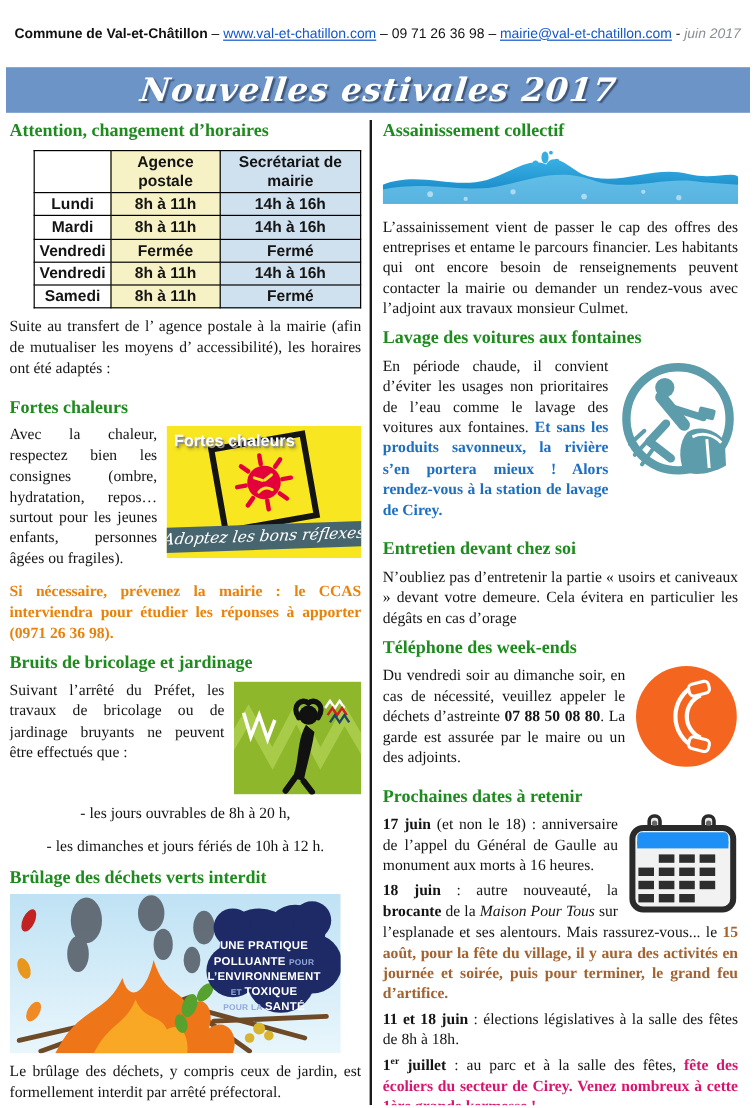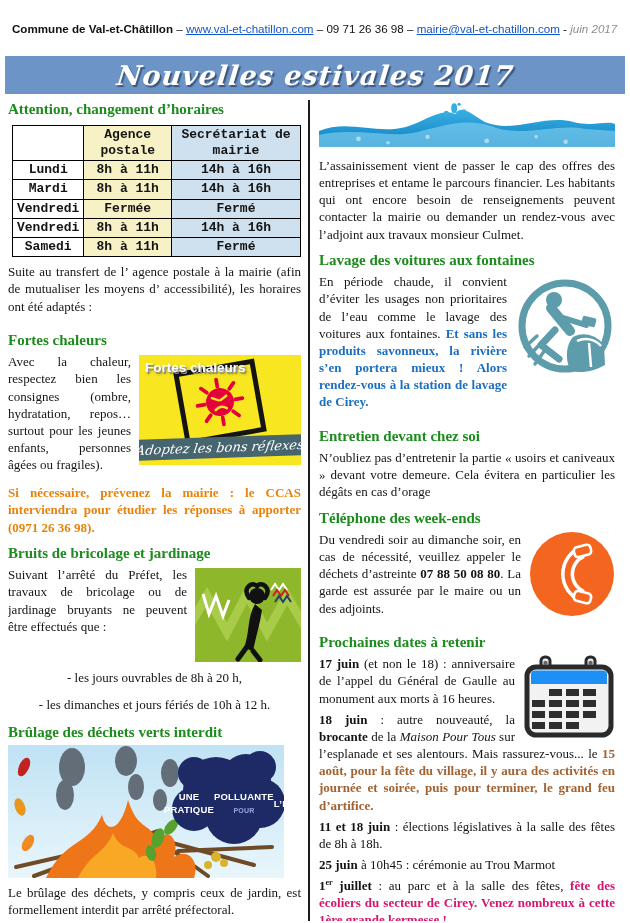--- a/index.html
+++ b/index.html
@@ -38,22 +38,22 @@
   p{margin:3px 0 8px;text-align:justify;line-height:1.32}
   .b{font-weight:bold}
   .i{font-style:italic}
   .sup{vertical-align:super;font-size:.62em}
   .c-blue{color:var(--accent_blue);font-weight:bold}
   .c-brown{color:var(--accent_brown);font-weight:bold}
   .c-pink{color:var(--accent_pink);font-weight:bold}
   .warn{color:var(--accent_orange);font-weight:bold}
   .flow::after{content:"";display:block;clear:both}
   
-  table.sched{float:right;border-collapse:collapse;margin:2px 0 6px 4px;
-              font-family:Liberation Mono, monospace}
+  table.sched{float:right;border-collapse:collapse;margin:2px 0 6px 20px;
+              font-family:Liberation Sans, sans-serif}
   table.sched th,table.sched td{border:1.5px solid #000;font-weight:bold;text-align:center;
               font-size:13px;padding:1px 4px;line-height:1.25}
   .cell-day{background:#fff;min-width:60px}
   .cell-ap{background:var(--table_yellow);min-width:62px}
   .cell-sm{background:var(--table_blue);min-width:76px}
   
   .heat-img{position:relative;float:right;width:162px;height:110px;margin:2px 0 4px 8px;
             background:#f7e620;overflow:hidden}
   .heat-square{position:absolute;left:40px;top:10px;width:82px;height:74px;
             border:5px solid #141414;transform:rotate(-10deg);display:flex;
@@ -62,21 +62,21 @@
             font-weight:bold;font-size:13.5px;text-shadow:1.5px 1.5px 0 #909090,2px 2px 3px rgba(0,0,0,.35)}
   .heat-band{position:absolute;left:-3px;right:-3px;bottom:7px;height:21px;background:#47656e;
             transform:skewY(-2deg);display:flex;align-items:center;justify-content:center}
   .heat-band span{color:#fff;font-family:"DejaVu Serif",serif;font-style:italic;font-size:13px;
             transform:skewX(-8deg)}
   
   .noise-img{float:right;width:106px;height:94px;margin:2px 0 4px 8px}
   
   .fire-img{position:relative;width:276px;height:133px;margin:3px 0 6px 0;overflow:hidden}
   .blob-text{position:absolute;right:8px;top:16px;width:112px;height:86px;display:flex;
-             flex-direction:row;align-items:center;justify-content:flex-start;text-align:center;
+             flex-direction:column;align-items:center;justify-content:flex-end;text-align:center;
              color:#fff;font-family:"Liberation Sans",sans-serif;font-weight:bold;font-size:9.5px;
              line-height:1.35;letter-spacing:.2px}
   .blob-text .small{font-size:7px;color:#93a8dc;font-weight:bold}
   
   .water-img{width:100%;height:46px;margin:1px 0 3px}
   
   .wash-icon{float:right;width:100px;height:102px;margin:2px 0 2px 8px;color:var(--teal_icon)}
   .phone-icon{float:right;width:86px;height:86px;margin:0 0 2px 8px}
   .cal-icon{float:right;width:92px;height:84px;margin:0 0 4px 8px}
   .bullet{margin:3px 0 10px;text-align:center}
@@ -265,20 +265,21 @@
         <p><span>Le brûlage des déchets, y compris ceux de jardin, est formellement interdit par arrêté préfectoral. </span></p>
       </section>
 
     </div>
 
     <div class="vdivider"></div>
 
     <div class="col right">
 
       <section>
+        <h2>Assainissement collectif</h2>
         <svg class="water-img" viewBox="0 0 300 46">
           <defs>
             <linearGradient id="wat" x1="0" y1="0" x2="0" y2="1">
               <stop offset="0" stop-color="#39b0e4"></stop>
                 <stop offset="1" stop-color="#0f7fc0"></stop>
             </linearGradient>
           </defs>
           <path fill="url(#wat)" d="M0,30 C30,18 58,34 88,26 C108,20 124,6 138,13 C144,2 156,14 168,21 C198,33 228,13 258,21 C278,26 292,19 300,23 L300,46 L0,46 Z"></path>
           <path fill="#7fd0f0" opacity="0.65" d="M0,34 C40,26 70,38 100,31 C130,24 150,16 180,27 C210,36 240,22 270,28 L300,30 L300,46 L0,46 Z"></path>
           <g fill="#35aee2">
@@ -369,20 +370,19 @@
                 <rect x="43" y="56" width="13" height="7"></rect>
                 <rect x="60" y="56" width="13" height="7"></rect>
               <rect x="9" y="67" width="13" height="7"></rect>
                 <rect x="26" y="67" width="13" height="7"></rect>
                 <rect x="43" y="67" width="13" height="7"></rect>
             </g>
           </svg>
           <p class="date"><span class="b">17 juin</span><span> (et non le 18) : anniversaire de l’appel du Général de Gaulle au monument aux morts à 16 heures.</span></p>
           <p class="date"><span class="b">18 juin</span><span> : autre nouveauté, la </span><span class="b">brocante</span><span> de la </span><span class="i">Maison Pour Tous</span><span> sur l’esplanade et ses alentours. Mais rassurez-vous... le </span><span class="c-brown">15 août, pour la fête du village, il y aura des activités en journée et soirée, puis pour terminer, le grand feu d’artifice.</span></p>
           <p class="date"><span class="b">11 et 18 juin</span><span> : élections législatives à la salle des fêtes de 8h à 18h.</span></p>
-          <p class="date"><span class="b">25 juin</span><span> à 10h45 : cérémonie au Trou Marmot</span></p>
           <p class="date"><span class="b">1</span><span class="b sup">er</span><span class="b"> juillet</span><span> : au parc et à la salle des fêtes, </span><span class="c-pink">fête des écoliers du secteur de Cirey. Venez nombreux à cette 1ère grande kermesse !</span></p>
         </div>
       </section>
 
     </div>
   </div>
 </div>
 
 </body></html>

